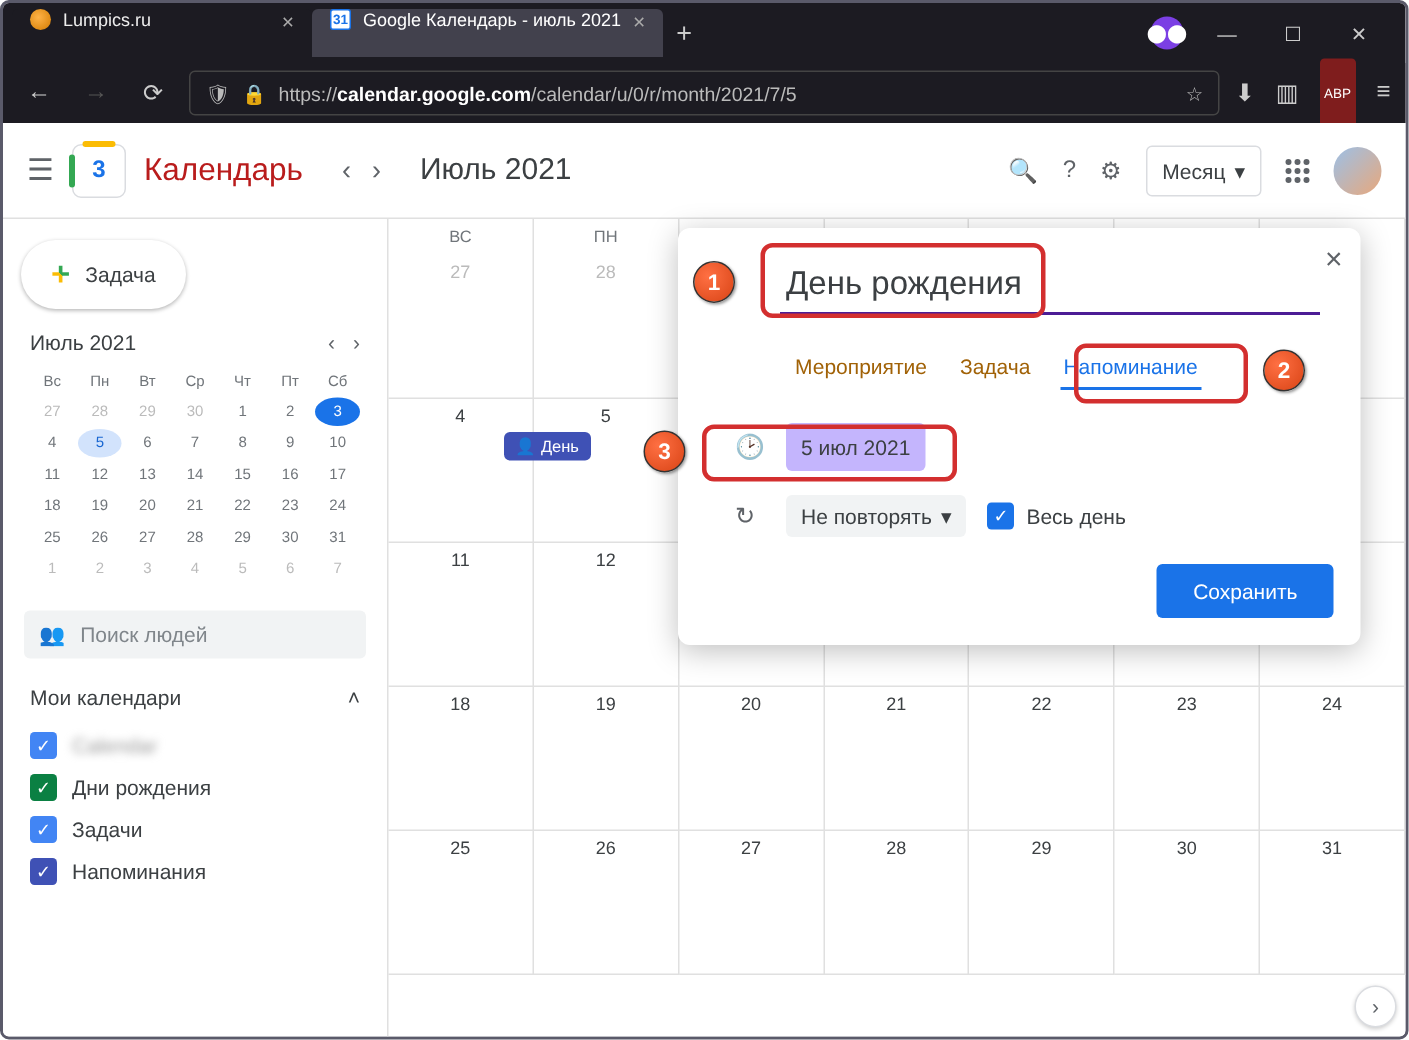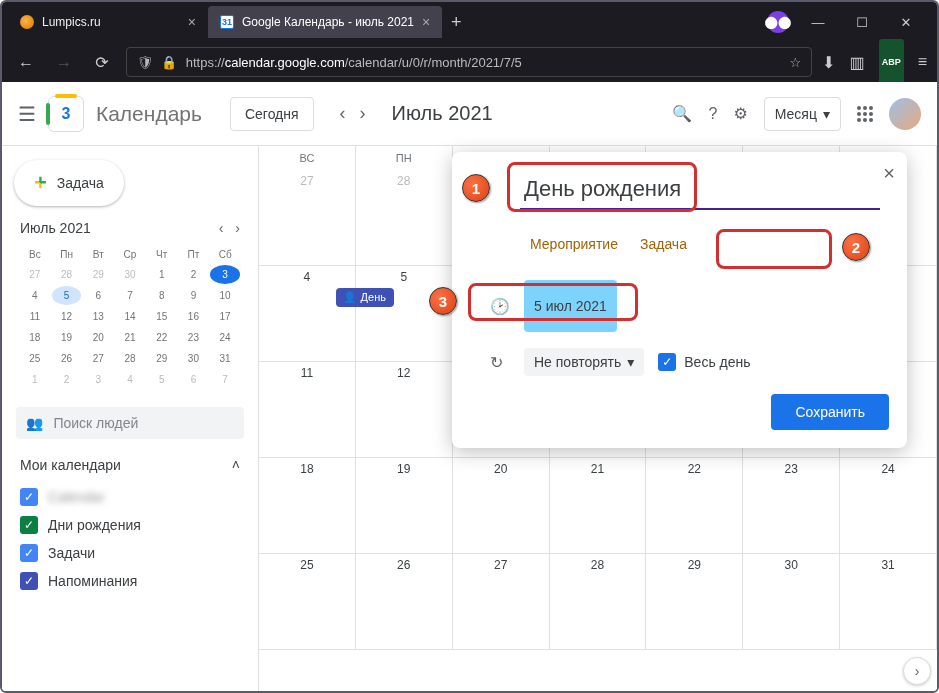--- a/index.html
+++ b/index.html
@@ -1,44 +1,44 @@
 <!DOCTYPE html>
 <html><head>
 <meta charset="utf-8">
 <style>
 *{box-sizing:border-box;margin:0;padding:0;font-family:Arial,sans-serif}
 body{width:939px;height:693px;overflow:hidden;border:2px solid #5a5a6a;border-radius:6px;background:#fff}
 .browser-chrome{background:#1c1b22;color:#ccc}
 .tabs-bar{display:flex;align-items:center;height:40px;padding:0 6px}
-.tab{display:flex;align-items:center;height:32px;padding:0 12px;border-radius:4px 4px 0 0;font-size:12px;gap:8px;min-width:200px}
+.tab{display:flex;align-items:flex-start;height:32px;padding:0 12px;border-radius:4px 4px 0 0;font-size:12px;gap:8px;min-width:200px}
 .tab.inactive{background:#1c1b22;color:#eee}
 .tab.active{background:#42414d;color:#fff}
 .tab-close{font-size:14px;color:#aaa;margin-left:auto}
 .favicon{width:14px;height:14px;border-radius:50%}
 .fav-orange{background:radial-gradient(circle at 40% 40%,#ffb347,#d17a00)}
 .fav-gcal{background:#fff;border-radius:2px;display:flex;align-items:center;justify-content:center;color:#1a73e8;font-size:9px;font-weight:bold;border:1px solid #1a73e8}
 .newtab{width:28px;text-align:center;color:#ccc;font-size:18px}
 .win-controls{margin-left:auto;display:flex;gap:14px;padding-right:10px;align-items:center}
 .win-controls .mask{width:22px;height:22px;background:#7b3fe4;border-radius:50%;display:flex;align-items:center;justify-content:center;color:#fff;font-size:12px}
 .win-btn{width:30px;text-align:center;font-size:13px;color:#ccc}
 .addr-bar{display:flex;align-items:center;height:40px;padding:0 10px;gap:10px;background:#1c1b22}
 .nav-btn{width:28px;height:28px;display:flex;align-items:center;justify-content:center;color:#ccc;font-size:16px}
 .nav-btn.disabled{color:#555}
 .url-box{flex:1;background:#1c1b22;border:1px solid #444;border-radius:4px;height:30px;display:flex;align-items:center;padding:0 10px;gap:8px;font-size:13px;color:#bbb}
 .url-text{flex:1;white-space:nowrap;overflow:hidden}
-.url-text b{color:#fff;font-weight:normal}
+.url-text b{color:#fff;font-weight:bold}
 .addr-icons{display:flex;gap:14px;color:#ccc;align-items:center}
-.abp{background:#14532d;color:#fff;font-size:9px;padding:18px 3px;border-radius:3px;font-weight:bold}
+.abp{background:#7f1d1d;color:#fff;font-size:9px;padding:18px 3px;border-radius:3px;font-weight:normal}
 .app{display:flex;height:calc(100% - 80px);position:relative;background:#fff}
 .app-header{position:absolute;top:0;left:0;right:0;height:64px;border-bottom:1px solid #e0e0e0;display:flex;align-items:center;padding:0 16px;gap:12px;background:#fff;z-index:2}
 .hamburger{font-size:20px;color:#5f6368;cursor:pointer}
 .gcal-logo{width:36px;height:36px;background:#fff;border:1px solid #dadce0;border-radius:6px;display:flex;align-items:center;justify-content:center;color:#1a73e8;font-weight:bold;font-size:16px;position:relative}
 .gcal-logo::before{content:"";position:absolute;left:-3px;top:6px;width:4px;height:22px;background:#34a853;border-radius:2px}
 .gcal-logo::after{content:"";position:absolute;right:6px;top:-3px;width:22px;height:4px;background:#fbbc04;border-radius:2px}
-.app-title{font-size:21px;color:#737373}
+.app-title{font-size:21px;color:#b91c1c}
 .today-btn{border:1px solid #dadce0;border-radius:4px;padding:8px 14px;font-size:14px;color:#3c4043;background:#fff;cursor:pointer;margin-left:16px}
 .nav-arrows{display:flex;gap:6px;margin-left:10px}
 .nav-arrows span{font-size:18px;color:#5f6368;padding:4px;cursor:pointer}
 .month-label{font-size:20px;color:#3c4043;margin-left:10px}
 .header-right{margin-left:auto;display:flex;gap:16px;align-items:center;color:#5f6368}
 .view-select{border:1px solid #dadce0;border-radius:4px;padding:8px 10px;font-size:14px;color:#3c4043;display:flex;align-items:center;gap:6px}
 .apps-grid{display:grid;grid-template-columns:repeat(3,4px);grid-template-rows:repeat(3,4px);gap:2px}
 .apps-grid span{background:#5f6368;border-radius:50%}
 .avatar{width:32px;height:32px;border-radius:50%;background:linear-gradient(135deg,#9cc0e7,#e8a87c)}
 .sidebar{width:256px;padding-top:64px;height:100%;overflow:hidden;position:relative}
@@ -66,21 +66,21 @@
 .cal-cell.dim{color:#bbb}
 .event-chip{position:absolute;top:22px;left:-20px;background:#3f51b5;color:#fff;font-size:11px;padding:3px 8px;border-radius:4px;white-space:nowrap}
 .popup{position:absolute;top:70px;left:450px;width:455px;background:#fff;border-radius:8px;box-shadow:0 4px 20px rgba(0,0,0,0.25);z-index:10;padding:18px}
 .popup-close{position:absolute;top:10px;right:12px;font-size:20px;color:#5f6368;cursor:pointer}
 .title-input{width:360px;font-size:22px;border:none;border-bottom:2px solid #4c1d95;padding:6px 4px;outline:none;color:#3c4043;margin-left:50px}
 .type-tabs{display:flex;gap:18px;margin:20px 0 14px 58px;font-size:14px}
 .type-tabs span{color:#a16207;cursor:pointer;padding:6px 2px}
 .type-tabs span.active{color:#1a73e8;border-bottom:2px solid #1a73e8;font-weight:500}
 .row{display:flex;align-items:center;gap:14px;margin-left:20px;padding:8px 0;font-size:14px;color:#3c4043}
 .row .icn{width:20px;color:#5f6368;font-size:16px}
-.date-box{background:#7dd3fc;padding:18px 10px;border-radius:4px}
+.date-box{background:#c4b5fd;padding:8px 10px;border-radius:4px}
 .repeat-sel{background:#f1f3f4;padding:6px 10px;border-radius:4px;display:flex;align-items:center;gap:6px}
 .allday{display:flex;align-items:center;gap:8px}
 .allday .cb{width:18px;height:18px;background:#1a73e8;border-radius:3px;display:flex;align-items:center;justify-content:center;color:#fff;font-size:12px}
 .save-btn{background:#1a73e8;color:#fff;border:none;padding:10px 24px;border-radius:4px;font-size:14px;cursor:pointer;float:right;margin-top:10px}
 .callout{position:absolute;border:3px solid #d32f2f;border-radius:8px;z-index:15;pointer-events:none}
 .num-badge{position:absolute;width:28px;height:28px;border-radius:50%;background:radial-gradient(circle at 35% 35%,#ff7043,#d84315);border:1px solid #333;color:#fff;font-weight:bold;display:flex;align-items:center;justify-content:center;font-size:15px;z-index:16;box-shadow:1px 1px 2px rgba(0,0,0,0.4)}
 .expand-btn{position:absolute;right:6px;bottom:6px;width:28px;height:28px;border-radius:50%;background:#fff;border:1px solid #dadce0;display:flex;align-items:center;justify-content:center;color:#5f6368;font-size:14px;box-shadow:0 1px 3px rgba(0,0,0,0.2)}
 .blur{filter:blur(3px);color:#999}
 </style>
 </head>
@@ -123,21 +123,20 @@
       <span>≡</span>
     </div>
   </div>
 </div>
 
 <div class="app">
   <div class="app-header">
     <span class="hamburger">☰</span>
     <div class="gcal-logo">3</div>
     <span class="app-title">Календарь</span>
-    <button class="today-btn">Сегодня</button>
     <div class="nav-arrows">
       <span>‹</span>
       <span>›</span>
     </div>
     <span class="month-label">Июль 2021</span>
     <div class="header-right">
       <span>🔍</span>
       <span>?</span>
       <span>⚙</span>
       <div class="view-select">
@@ -374,20 +373,21 @@
       </div>
     <div class="expand-btn">›</div>
   </div>
 
   <div class="popup">
     <span class="popup-close">×</span>
     <input class="title-input" value="День рождения" style="">
     <div class="type-tabs">
       <span>Мероприятие</span>
       <span>Задача</span>
+      <span class="active">Напоминание</span>
     </div>
     <div class="row">
       <span class="icn">🕑</span>
       <span class="date-box">5 июл 2021</span>
     </div>
     <div class="row">
       <span class="icn">↻</span>
       <span class="repeat-sel">
           <span>Не повторять</span>
           <span>▾</span>

